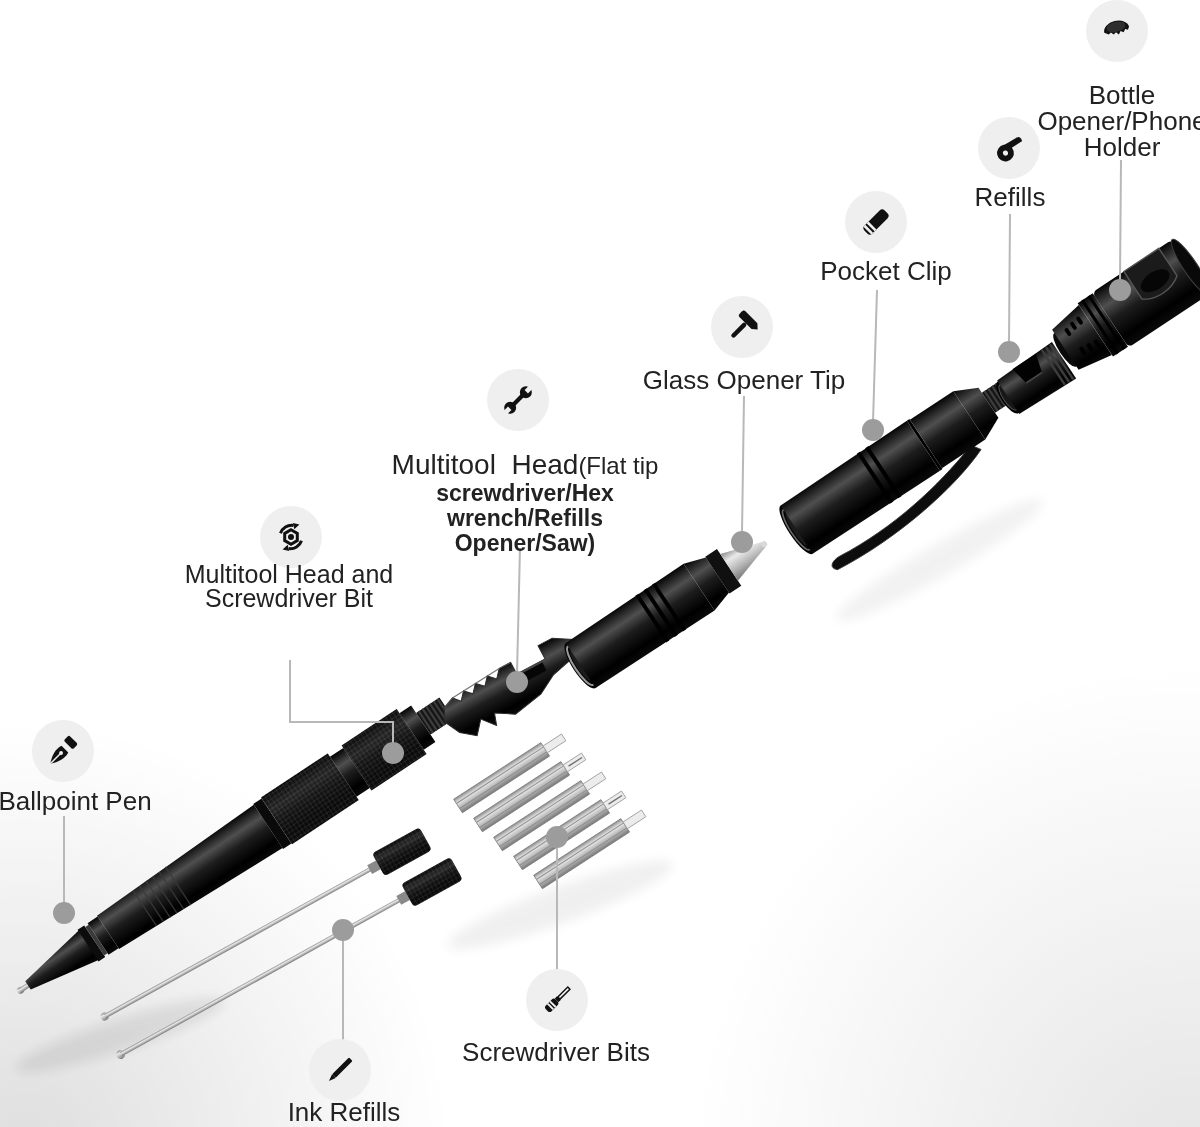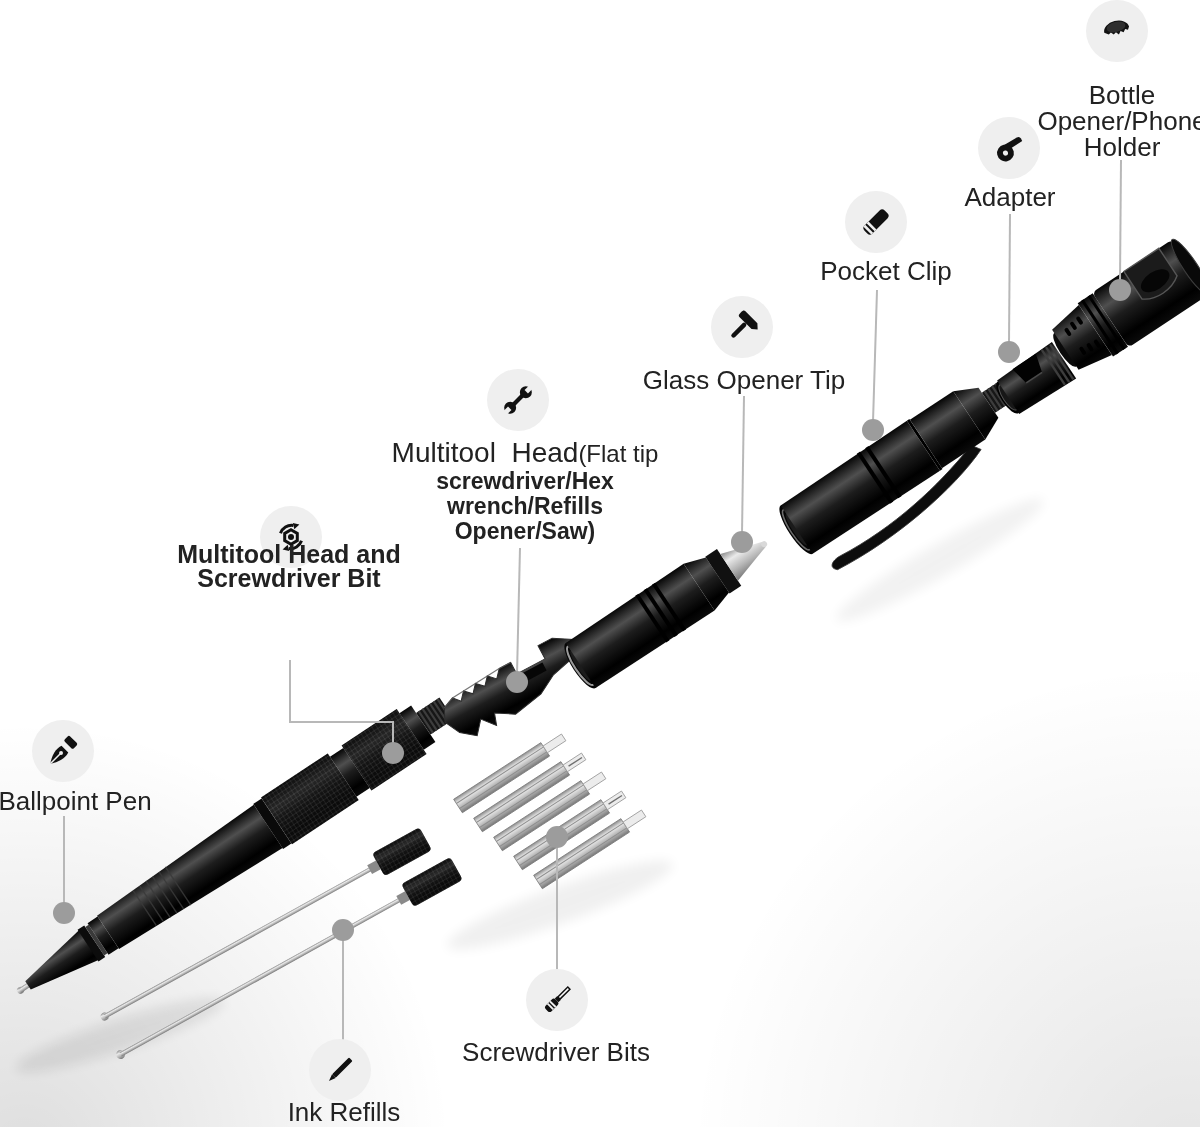--- a/index.html
+++ b/index.html
@@ -337,42 +337,42 @@
         <rect x="9.3" y="15.3" width="5.4" height="1.3" fill="#efefef"></rect>
         <rect x="9.3" y="17.5" width="5.4" height="1.3" fill="#efefef"></rect>
       </g>
     </svg>
   </div>
 
   <div class="lbl" style="left:-25px;top:788px;width:200px;">
     <span>Ballpoint Pen</span>
   </div>
 
-  <div class="lbl lbl3" style="left:159px;top:542px;width:260px;font-weight:bold;">
+  <div class="lbl lbl3" style="left:159px;top:562px;width:260px;">
     <div>Multitool Head and</div>
     <div>Screwdriver Bit</div>
   </div>
 
   <div class="lbl" style="left:385px;top:438px;width:280px;">
-    <div style="line-height:30px;"><span class="t1">Multitool  Head</span><span class="t1s">(Flat tip</span></div>
+    <div style="line-height:30px;margin-top:12px;"><span class="t1">Multitool  Head</span><span class="t1s">(Flat tip</span></div>
     <div class="sub">screwdriver/Hex</div>
     <div class="sub">wrench/Refills</div>
     <div class="sub">Opener/Saw)</div>
   </div>
 
   <div class="lbl" style="left:614px;top:367px;width:260px;">
     <span>Glass Opener Tip</span>
   </div>
 
   <div class="lbl" style="left:786px;top:258px;width:200px;">
     <span>Pocket Clip</span>
   </div>
 
   <div class="lbl" style="left:930px;top:184px;width:160px;">
-    <span>Adapter</span>
+    <span>Refills</span>
   </div>
 
   <div class="lbl" style="left:1012px;top:82px;width:220px;">
     <div>Bottle</div>
     <div>Opener/Phone</div>
     <div>Holder</div>
   </div>
 
   <div class="lbl" style="left:254px;top:1099px;width:180px;">
     <span>Ink Refills</span>

